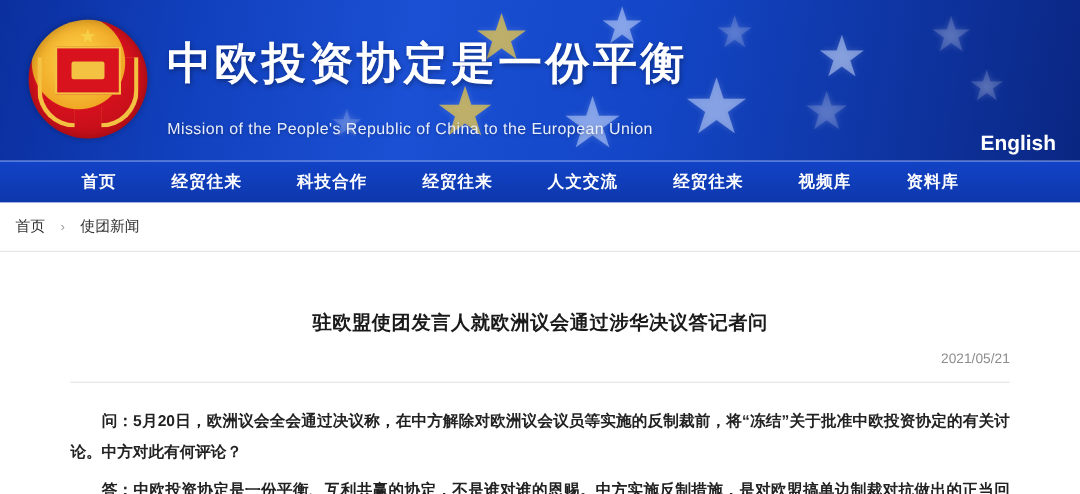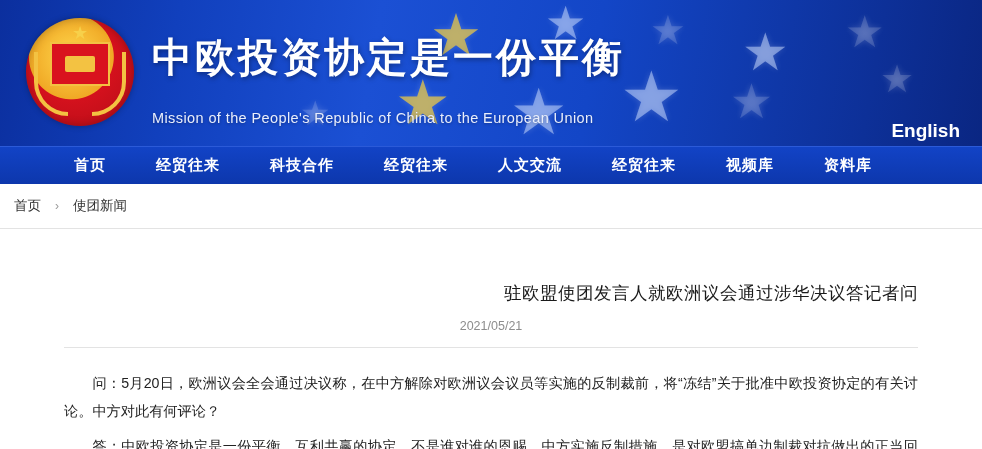--- a/index.html
+++ b/index.html
@@ -166,46 +166,46 @@
     font-size: 12px;
   }
 
   
   .article {
     width: 982px;
     box-sizing: border-box;
     padding: 0 64px;
   }
   .article-title {
-    text-align: right;
+    text-align: center;
     font-size: 17.5px;
-    font-weight: normal;
+    font-weight: bold;
     color: #1a1a1a;
     margin-top: 52px;
     letter-spacing: 0.5px;
   }
   .article-date {
-    text-align: center;
+    text-align: right;
     font-size: 12.5px;
     color: #8d8d8d;
     margin-top: 14px;
     padding-bottom: 14px;
     border-bottom: 1px solid #e3e3e3;
   }
   .article-body {
     margin-top: 22px;
   }
   .para {
     font-size: 14.2px;
     line-height: 1.95;
     color: #222;
     text-align: justify;
     text-indent: 2em;
     margin: 0 0 8px 0;
-    font-weight: normal;
+    font-weight: bold;
   }
 </style>
 </head>
 <body>
 
 <div class="banner">
   <div class="stars">
     <span class="star gold" style="left:430px; top:6px; font-size:58px;">★</span>
     <span class="star pale" style="left:545px; top:0px; font-size:46px;">★</span>
     <span class="star" style="left:650px; top:10px; font-size:40px;">★</span>

